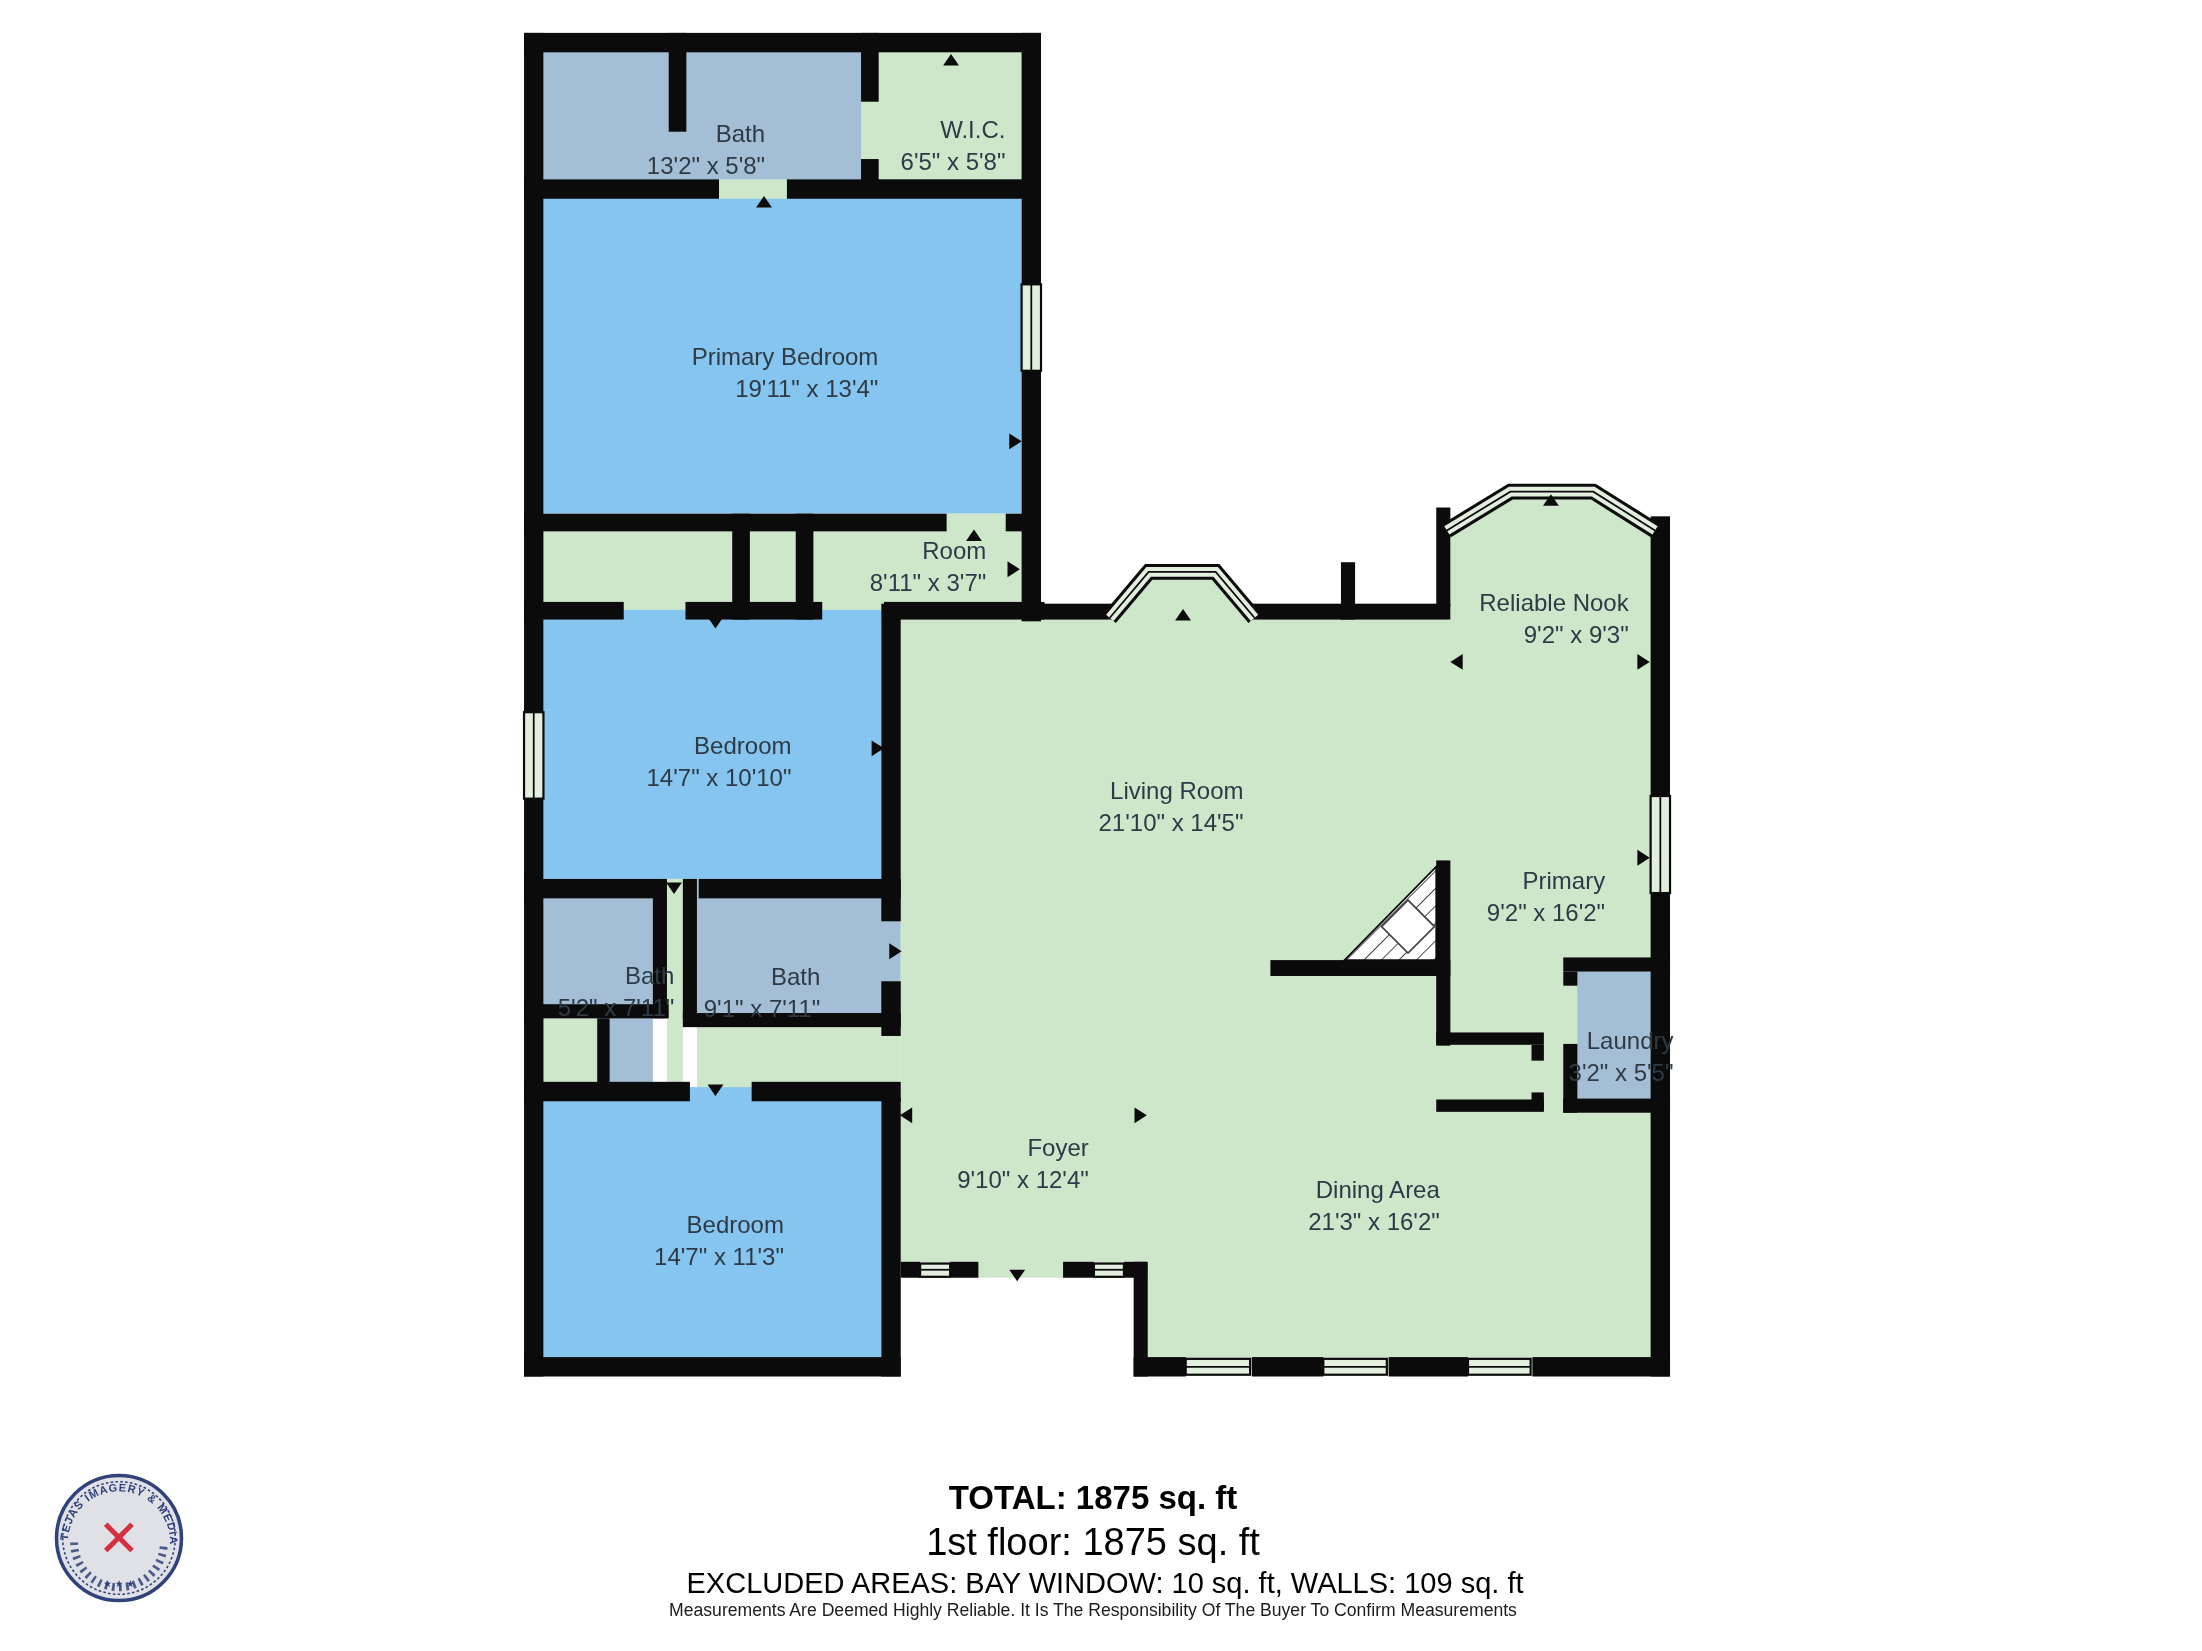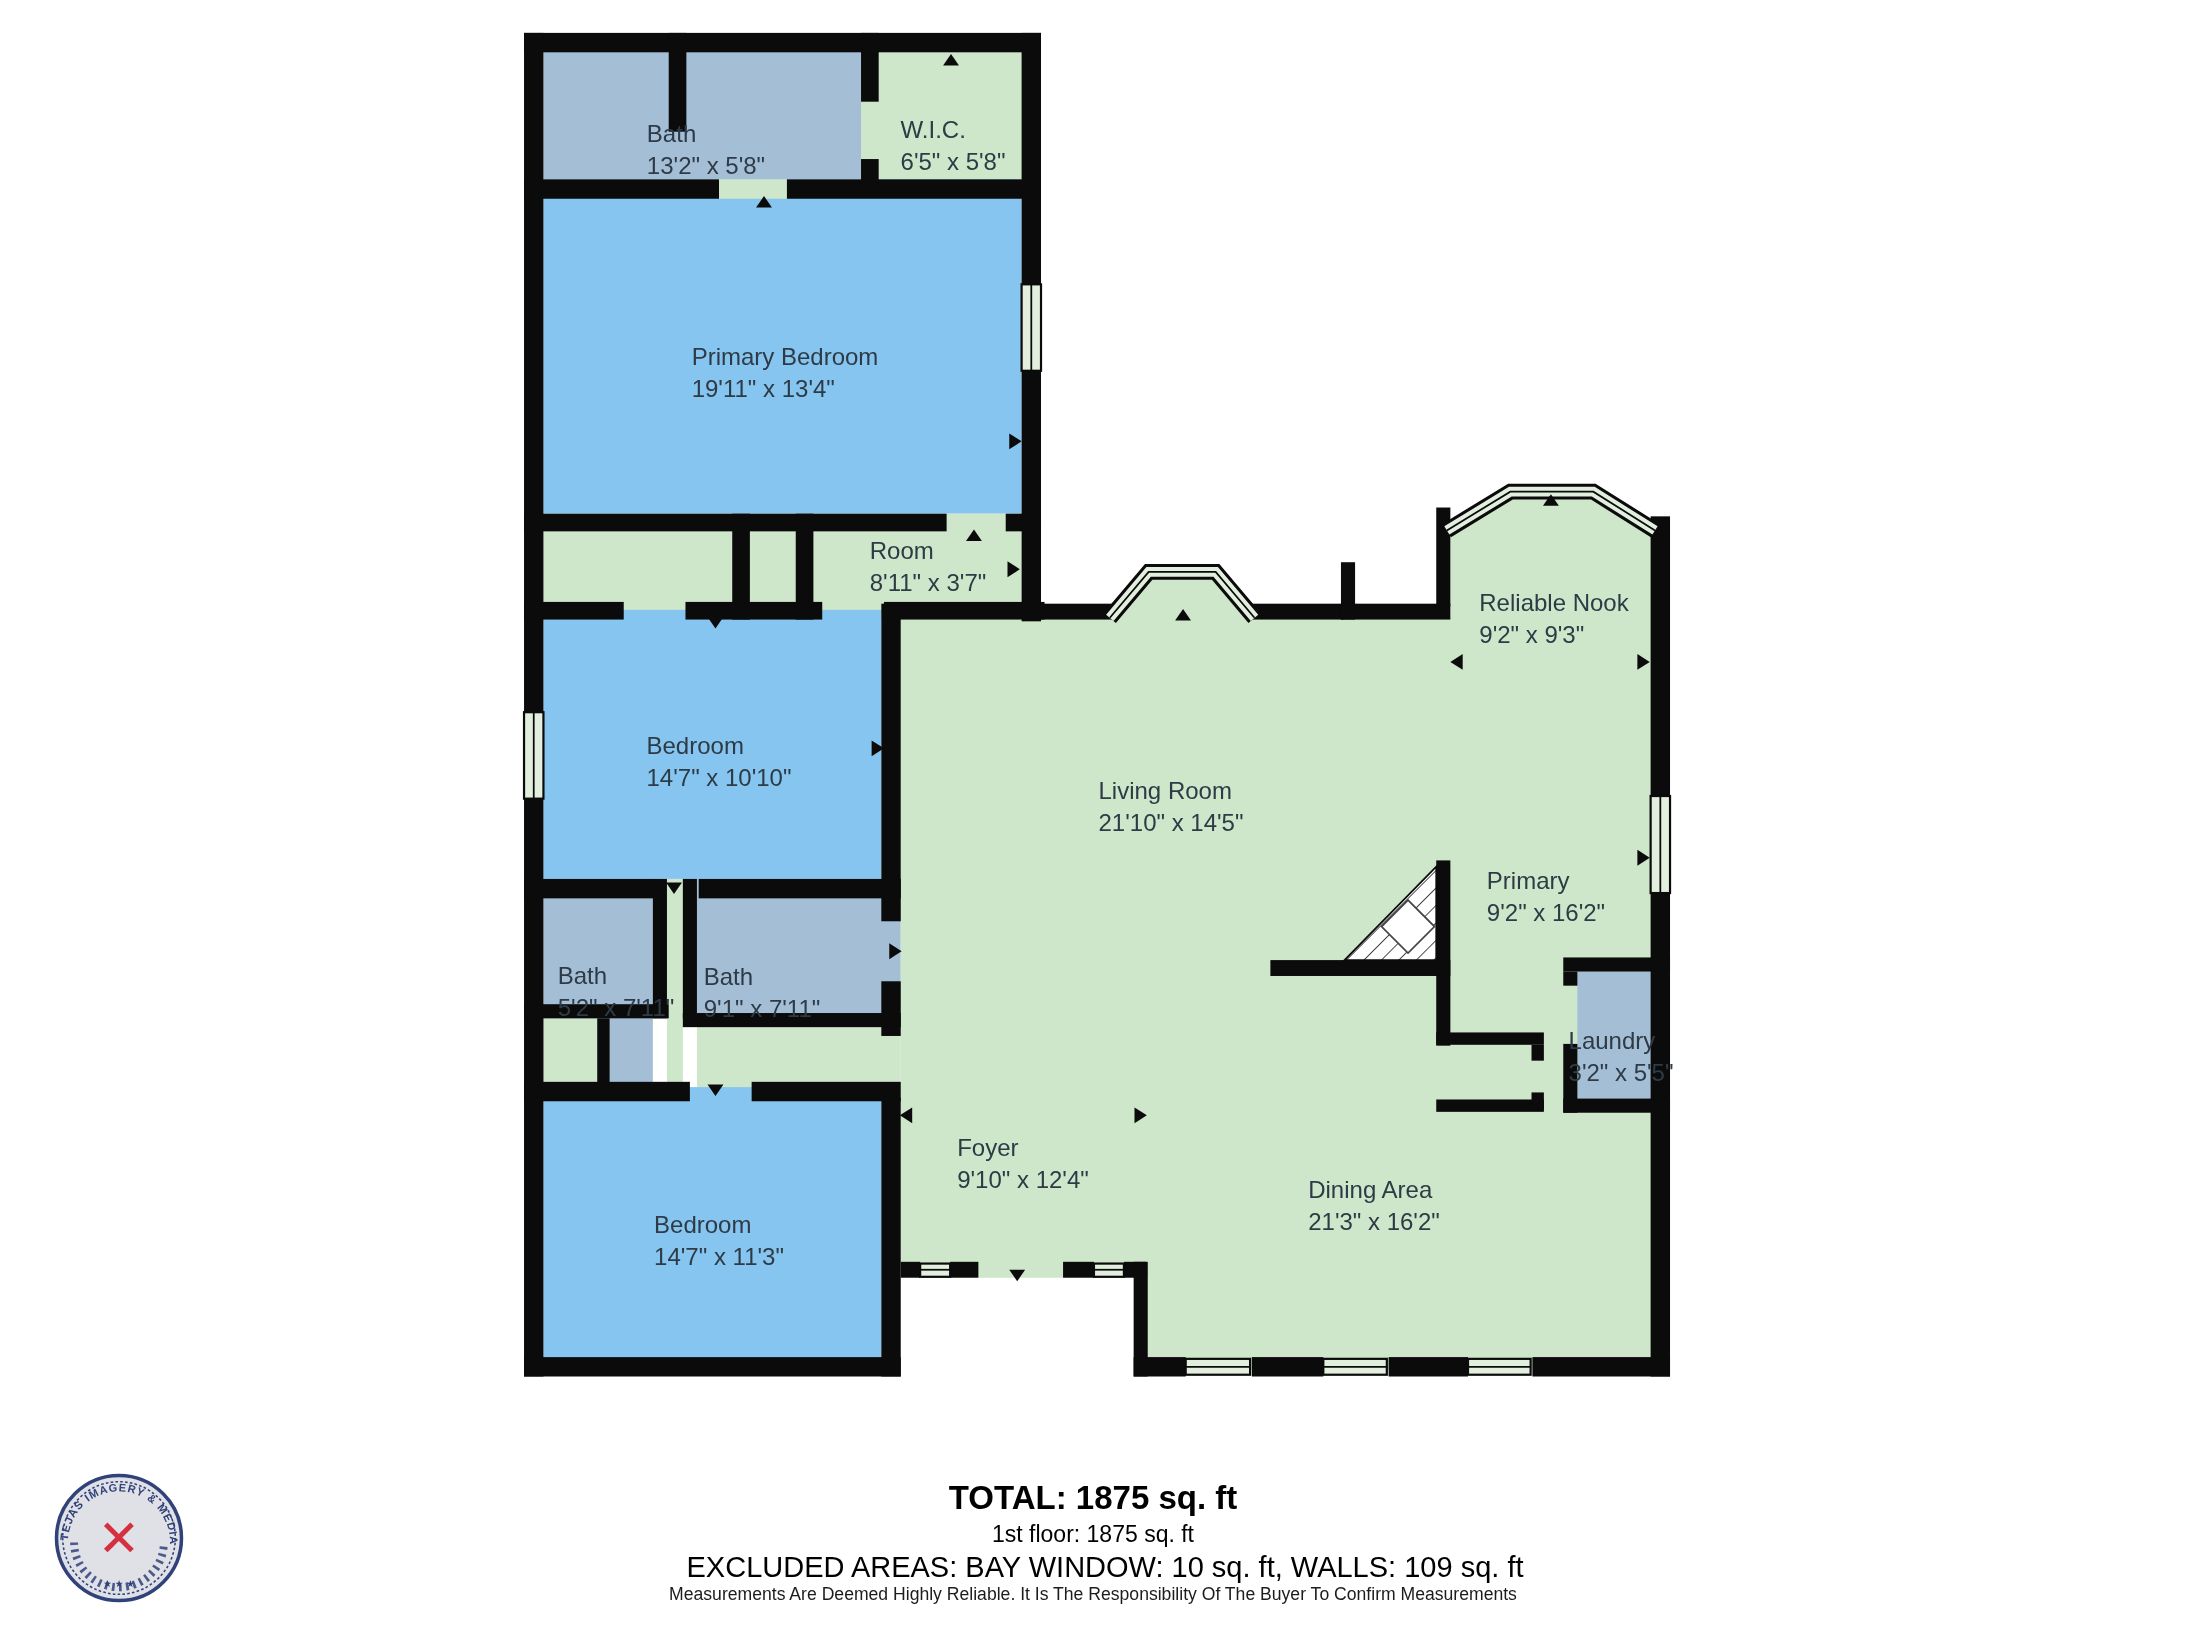--- a/index.html
+++ b/index.html
@@ -3,25 +3,25 @@
 <meta charset="utf-8">
 <style>
   html,body{margin:0;padding:0;background:#fff;}
   #stage{position:relative;width:2202px;height:1652px;background:#ffffff;overflow:hidden;
          font-family:"Liberation Sans","DejaVu Sans",sans-serif;}
   #plan-svg{position:absolute;left:0;top:0;}
   .w{fill:#0b0b0b;}
   .win rect{fill:#e3efde;stroke:#0b0b0b;stroke-width:2.5;}
   .win line{stroke:#0b0b0b;stroke-width:2;}
   .arrow{fill:#0b0b0b;}
-  .room-label{position:absolute;transform:translate(-50%,-50%);text-align:left;
+  .room-label{position:absolute;transform:translate(-50%,-50%);text-align:right;
               font-size:24px;line-height:32px;color:#2e3b46;white-space:nowrap;z-index:5;}
   .footer{position:absolute;left:0;right:16px;top:1479px;text-align:center;color:#000;z-index:5;}
   .footer .total{font-size:33px;font-weight:bold;}
-  .footer .line2{font-size:23px;margin-top:3.5px;}
+  .footer .line2{font-size:38px;margin-top:3.5px;}
   .footer .line3{font-size:29px;margin-top:3.5px;padding-left:24px;}
   .footer .disclaimer{font-size:17.6px;color:#1c1c1c;}
   #logo{position:absolute;left:53px;top:1472px;z-index:5;}
 </style>
 </head>
 <body>
 
 <div id="stage">
 
 <svg id="plan-svg" width="2202" height="1652" viewBox="0 0 2496 1872">

